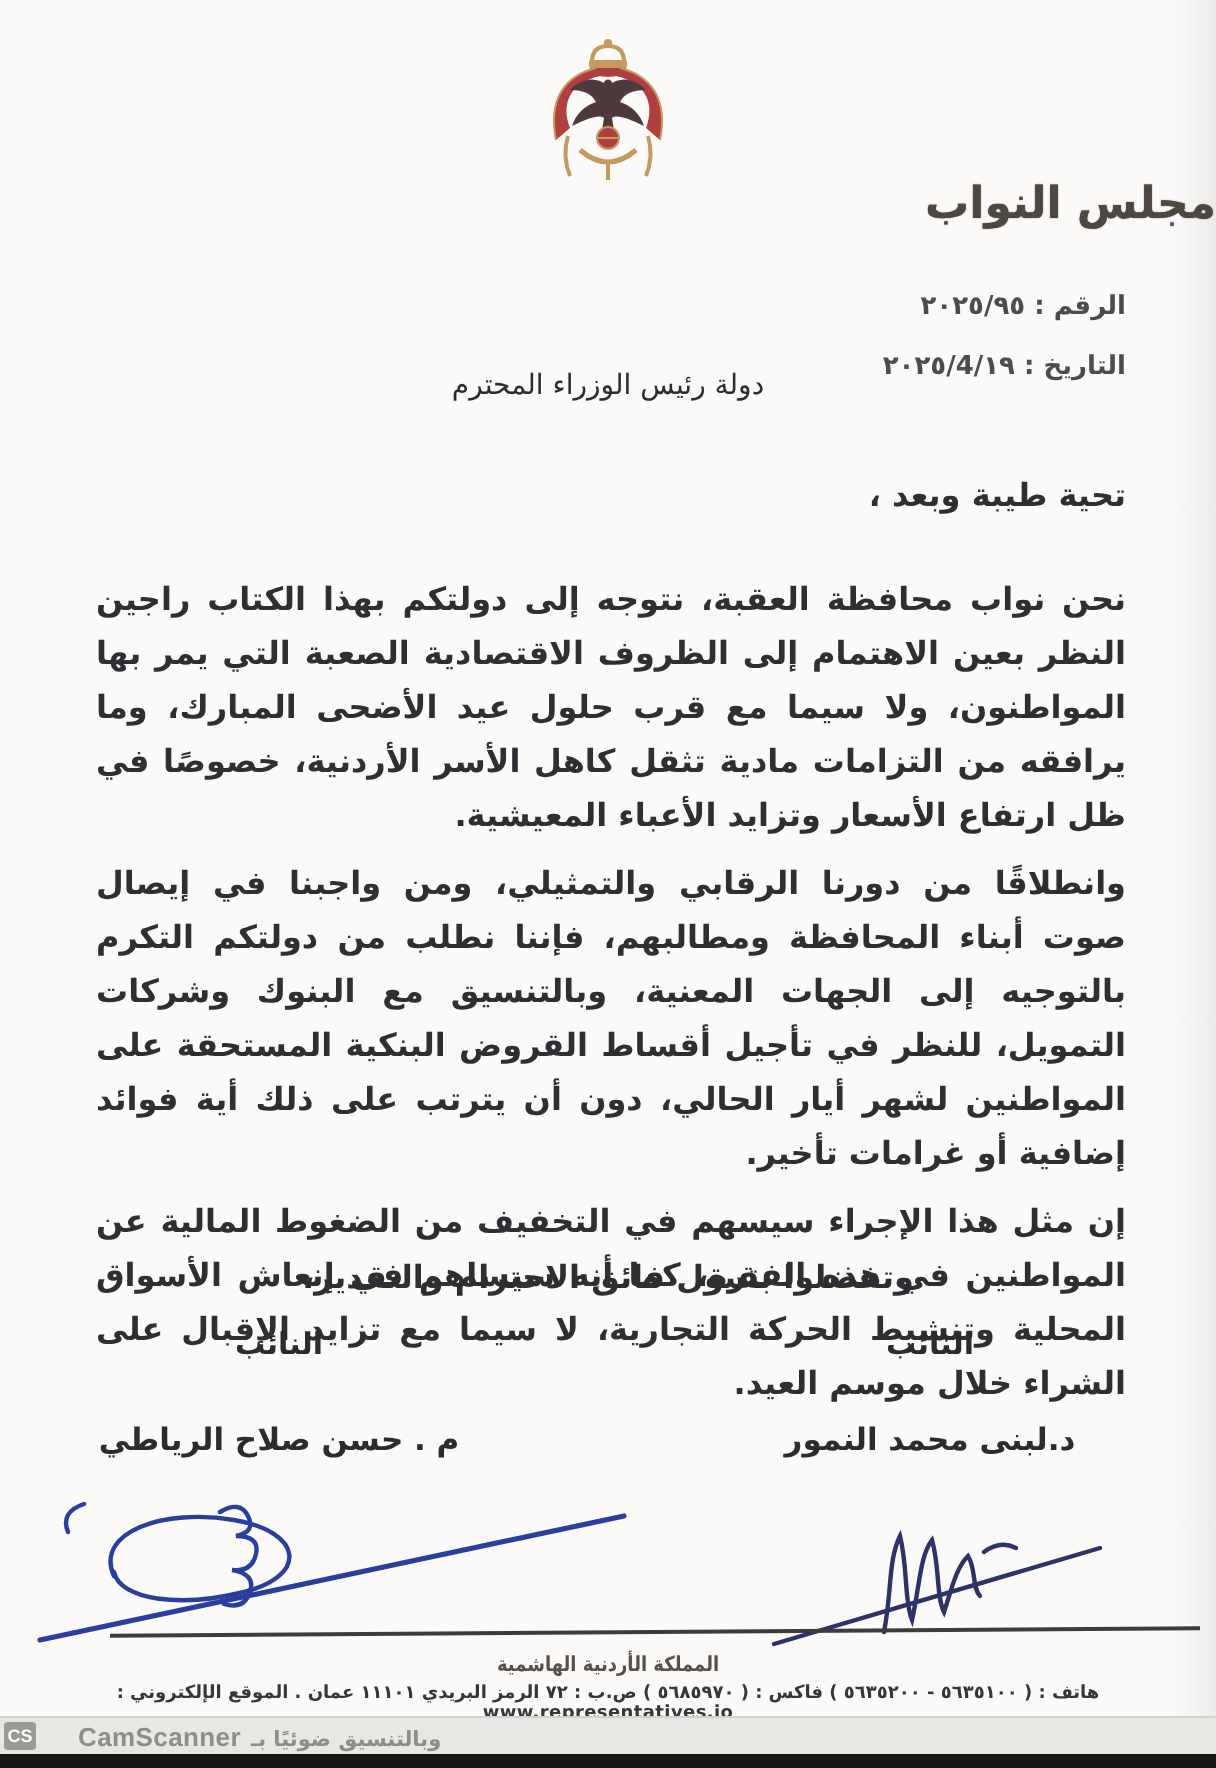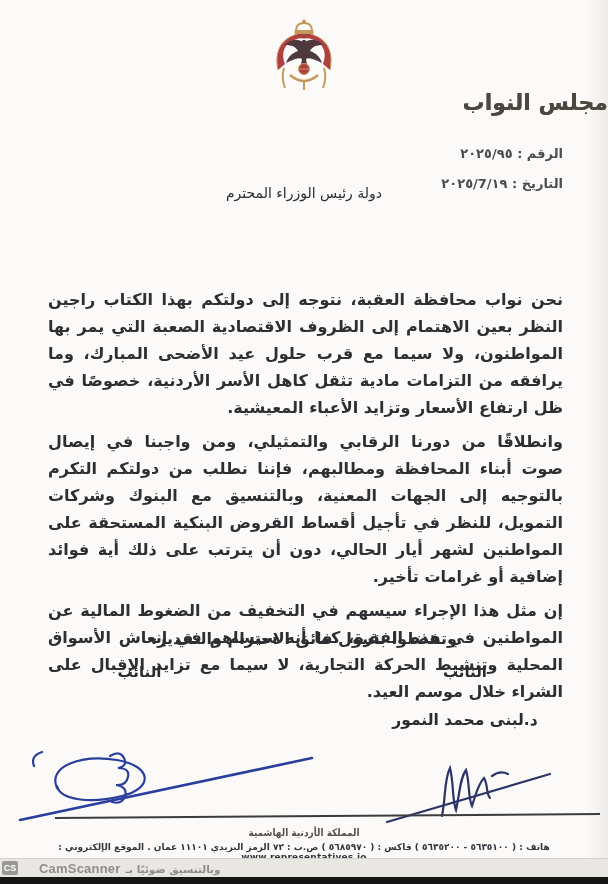--- a/index.html
+++ b/index.html
@@ -107,41 +107,43 @@
     <path d="M23,57 Q37,69 51,57" fill="none" stroke="#c49a5e" stroke-width="2.5"></path>
     <path d="M17,50 q-3,10 1,20" fill="none" stroke="#c49a5e" stroke-width="2"></path>
     <path d="M57,50 q3,10 -1,20" fill="none" stroke="#c49a5e" stroke-width="2"></path>
     <line x1="37" y1="63" x2="37" y2="72" stroke="#c49a5e" stroke-width="2"></line>
   </svg>
 
   <div class="org-calligraphy">مجلس النواب</div>
 
   <div class="ref-block">
     <div class="ref-line">الرقم : ٢٠٢٥/٩٥</div>
-    <div class="ref-line">التاريخ : ٢٠٢٥/7/١٩</div>
+    <div class="ref-line">التاريخ : ٢٠٢٥/4/١٩</div>
   </div>
 
   <div class="recipient">دولة رئيس الوزراء المحترم</div>
 
+  <div class="greeting">تحية طيبة وبعد ،</div>
 
   <div class="letter-body">
     <p>نحن نواب محافظة العقبة، نتوجه إلى دولتكم بهذا الكتاب راجين النظر بعين الاهتمام إلى الظروف الاقتصادية الصعبة التي يمر بها المواطنون، ولا سيما مع قرب حلول عيد الأضحى المبارك، وما يرافقه من التزامات مادية تثقل كاهل الأسر الأردنية، خصوصًا في ظل ارتفاع الأسعار وتزايد الأعباء المعيشية.</p>
     <p>وانطلاقًا من دورنا الرقابي والتمثيلي، ومن واجبنا في إيصال صوت أبناء المحافظة ومطالبهم، فإننا نطلب من دولتكم التكرم بالتوجيه إلى الجهات المعنية، وبالتنسيق مع البنوك وشركات التمويل، للنظر في تأجيل أقساط القروض البنكية المستحقة على المواطنين لشهر أيار الحالي، دون أن يترتب على ذلك أية فوائد إضافية أو غرامات تأخير.</p>
     <p>إن مثل هذا الإجراء سيسهم في التخفيف من الضغوط المالية عن المواطنين في هذه الفترة، كما أنه سيساهم في إنعاش الأسواق المحلية وتنشيط الحركة التجارية، لا سيما مع تزايد الإقبال على الشراء خلال موسم العيد.</p>
   </div>
 
   <div class="closing">وتفضلوا بقبول فائق الاحترام والتقدير،</div>
 
   <div class="signatory signatory-right">
     <div class="sig-title">النائب</div>
     <div class="sig-name">د.لبنى محمد النمور</div>
   </div>
 
   <div class="signatory signatory-left">
     <div class="sig-title">النائب</div>
+    <div class="sig-name">م . حسن صلاح الرياطي</div>
   </div>
 
   <svg class="sig-scribble left-sig" viewBox="0 0 315 102">
     <g fill="none" stroke="#2a3f9d" stroke-width="2.2" stroke-linecap="round">
       <path d="M45,50 C35,28 70,16 105,22 C140,28 142,50 110,58 C78,66 48,62 45,48"></path>
       <path d="M98,18 q10,-6 14,2 q4,8 -6,10 q12,0 10,9 q-2,9 -12,8 q12,2 9,11 q-3,9 -13,6"></path>
       <path d="M30,14 q-12,4 -8,14"></path>
       <path d="M8,82 L300,20" stroke-width="2.6"></path>
     </g>
   </svg>

